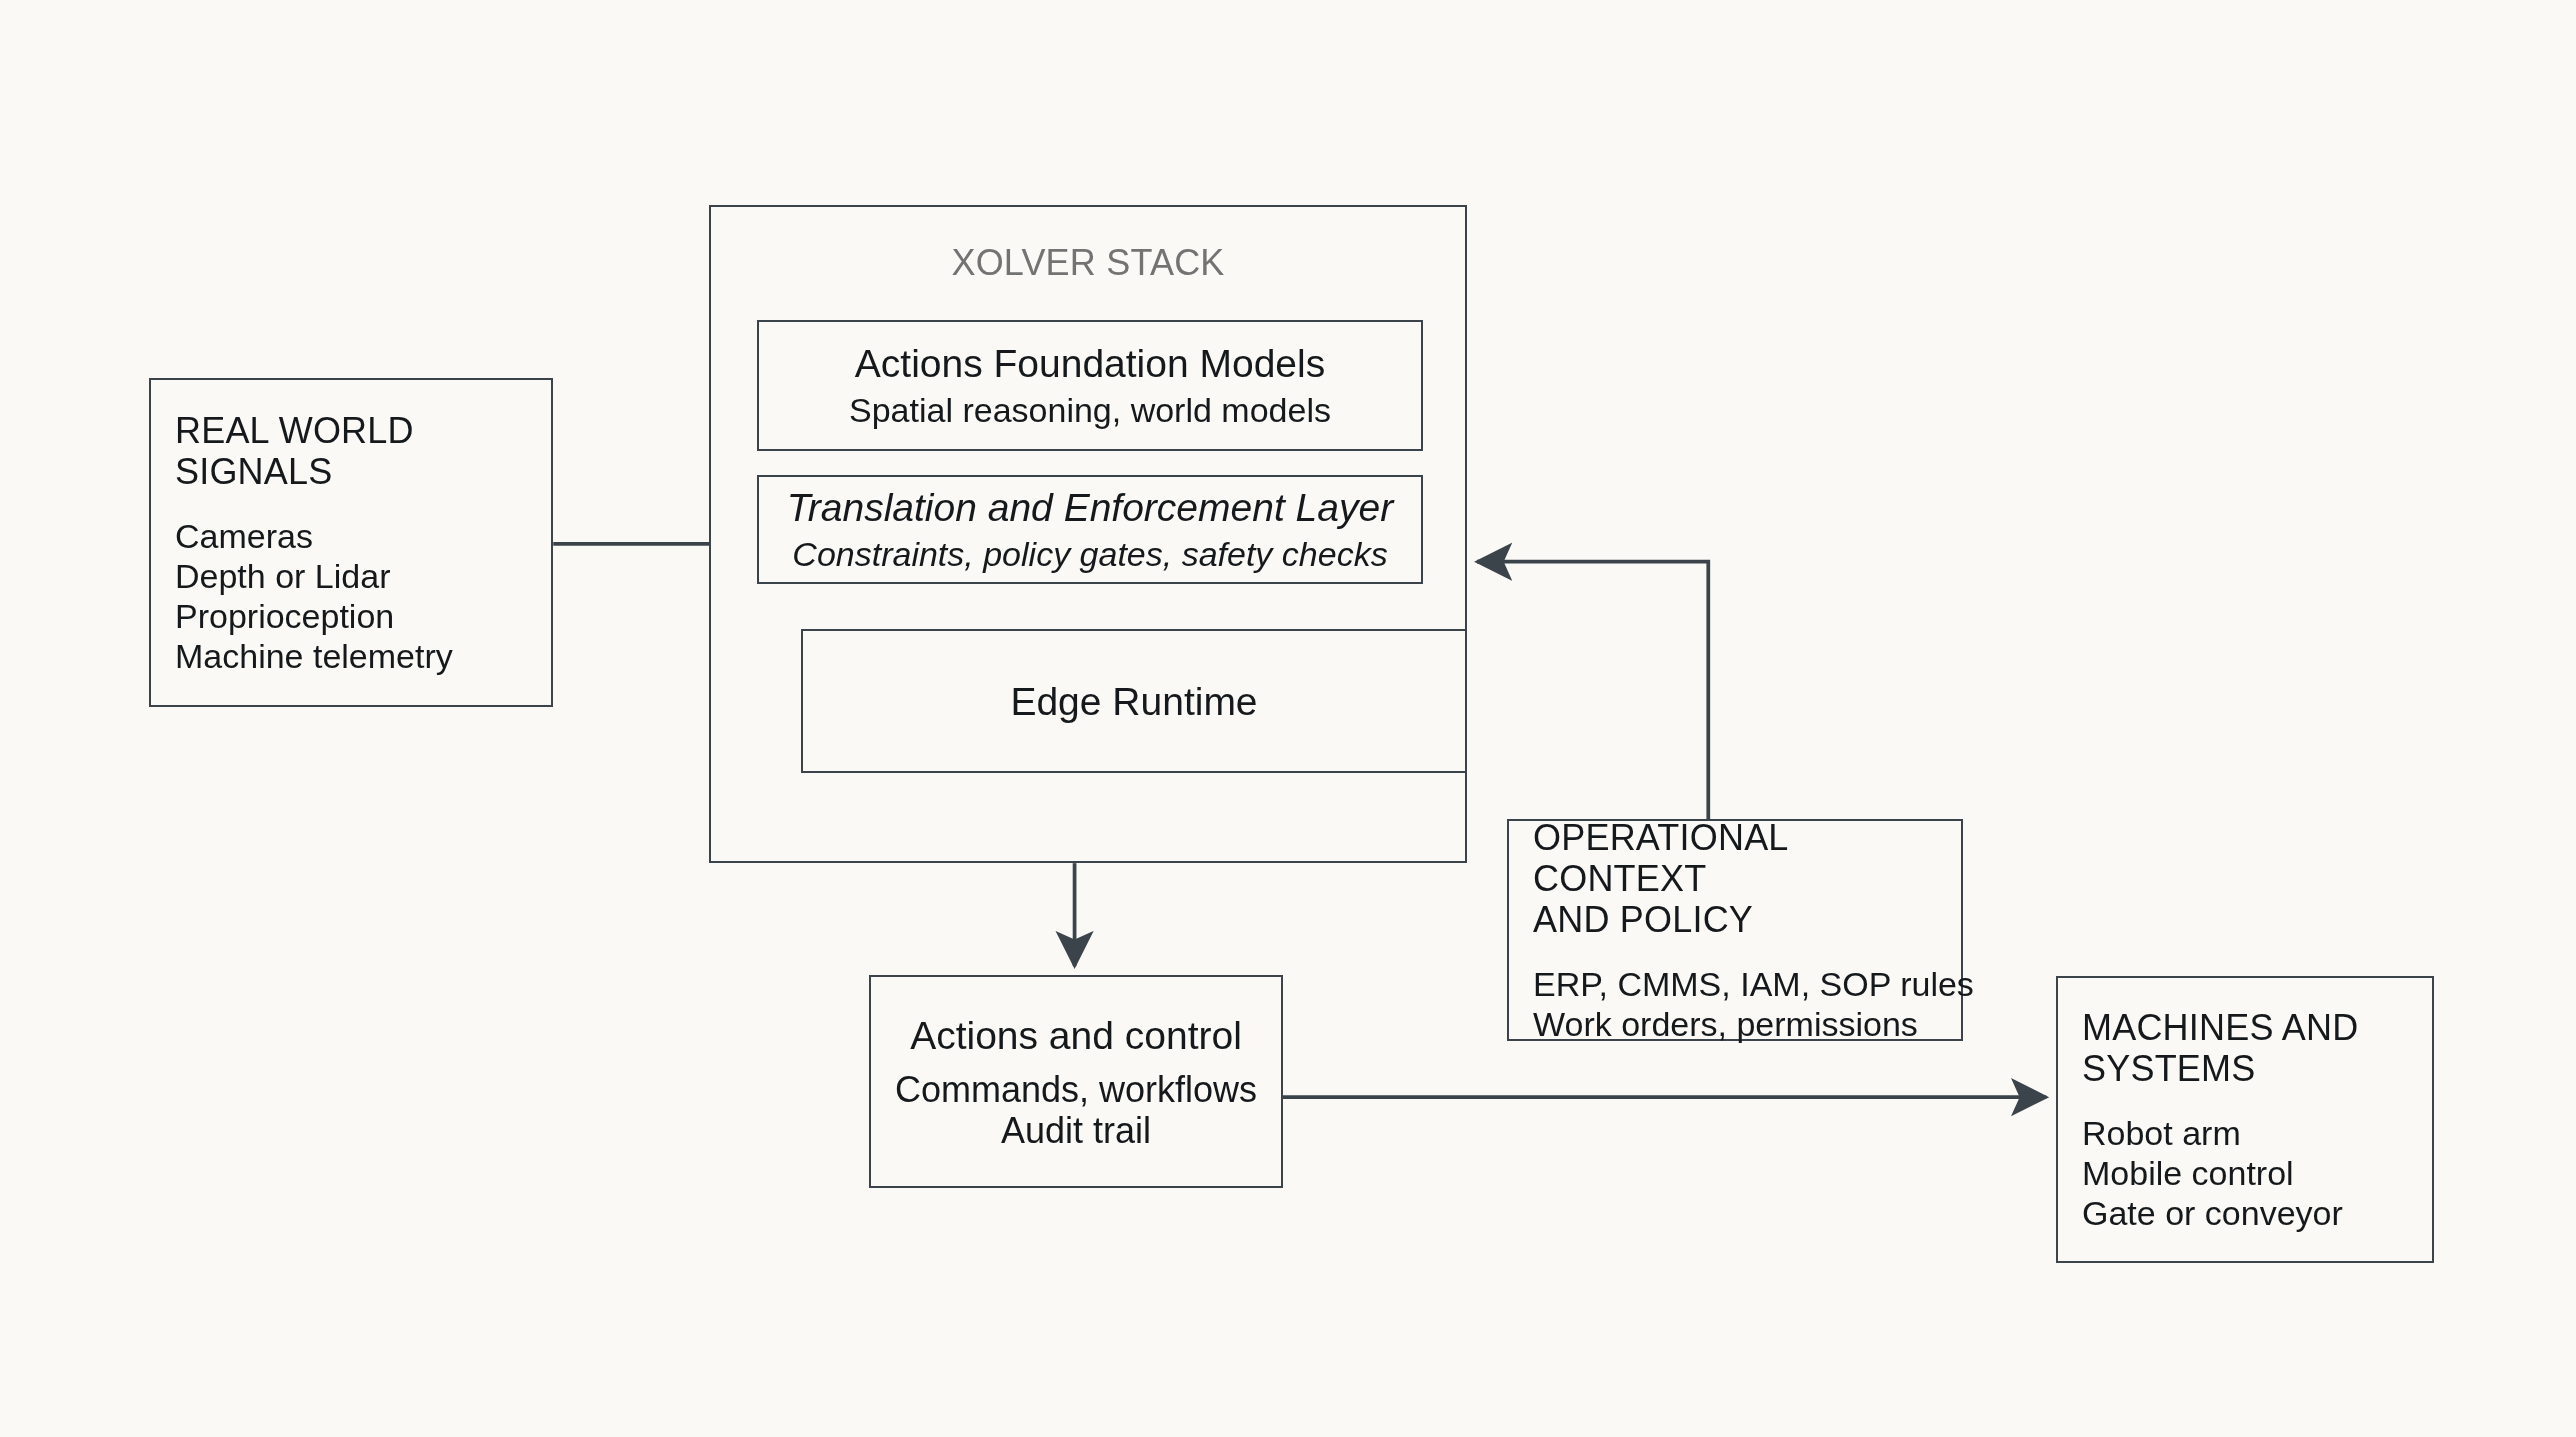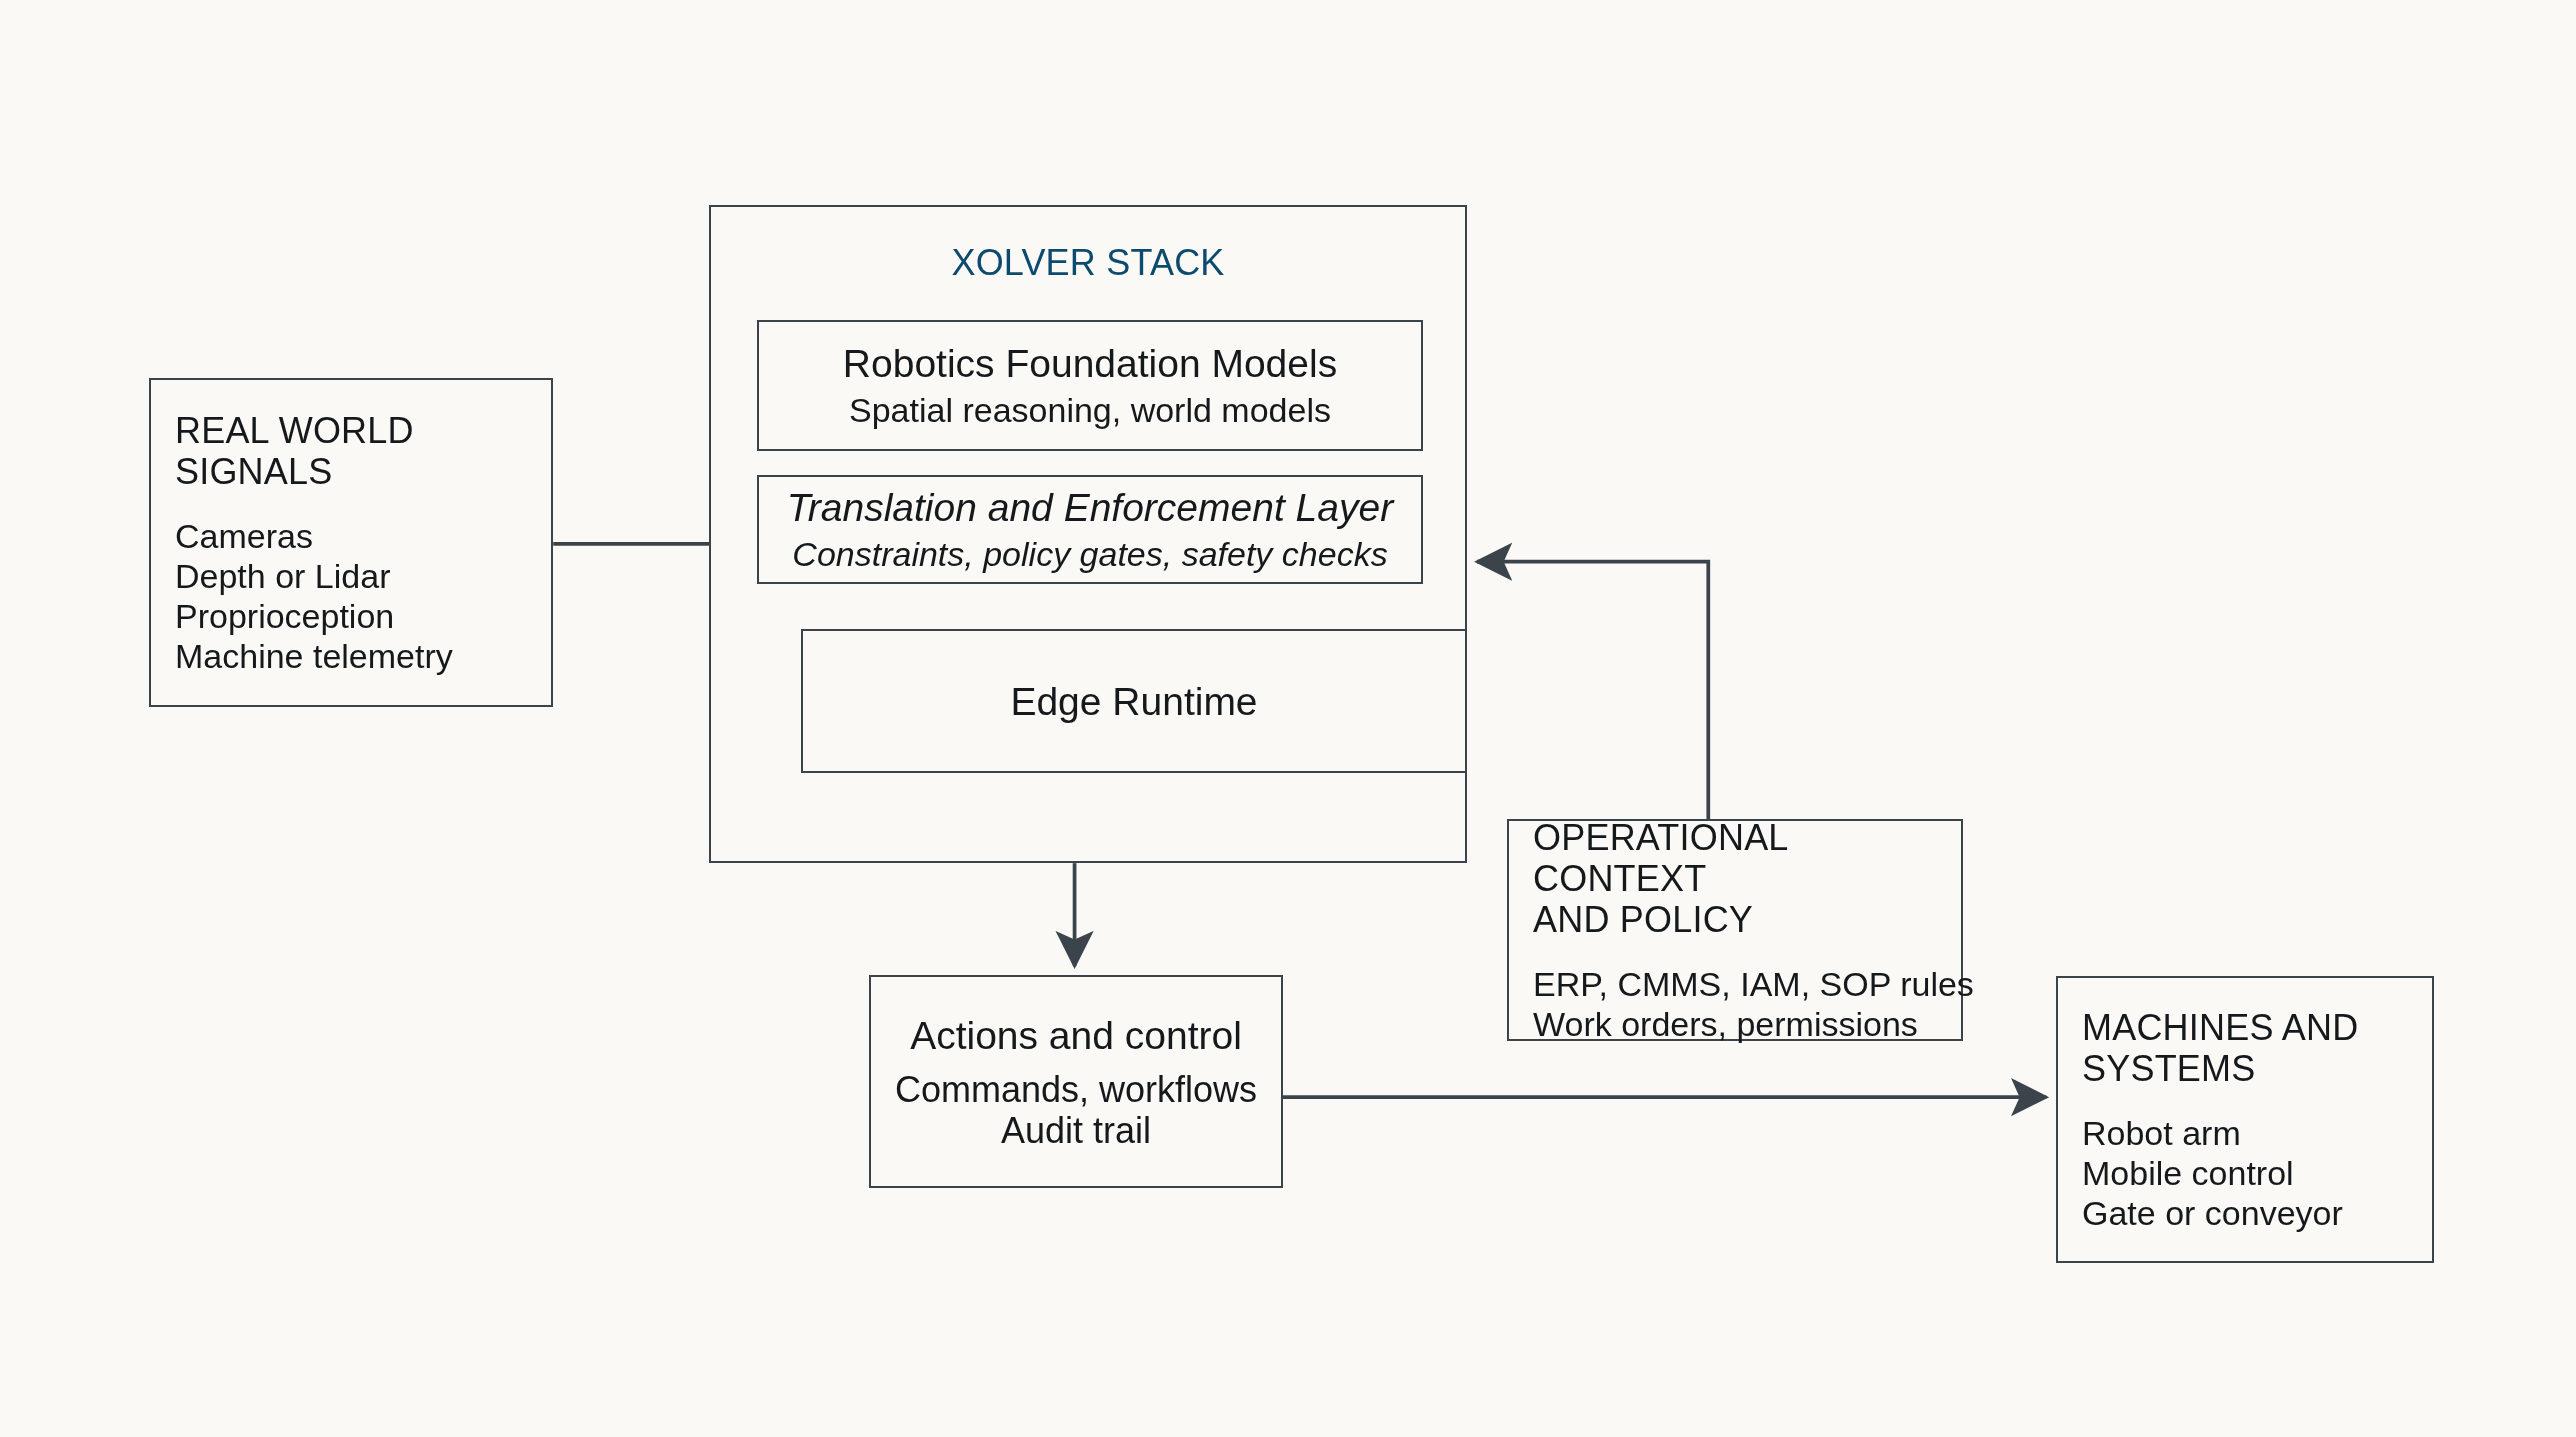--- a/index.html
+++ b/index.html
@@ -64,21 +64,21 @@
     border: 2.8px solid #3b444b;
     background: #faf9f6;
   }
   .stack-title {
     position: absolute;
     left: 0;
     right: 0;
     text-align: center;
     font-size: 36px;
     line-height: 41px;
-    color: #0c4a6e;
+    color: #737373;
     letter-spacing: 0.2px;
   }
   .layer {
     position: absolute;
     box-sizing: border-box;
     border: 2.8px solid #3b444b;
     background: #faf9f6;
     display: flex;
     flex-direction: column;
     justify-content: center;
@@ -141,21 +141,21 @@
       <span class="li">Depth or Lidar</span>
       <span class="li">Proprioception</span>
       <span class="li">Machine telemetry</span>
     </div>
   </div>
 
   <div class="stack-wrap" style="left:709px; top:205px; width:758px; height:658px;">
     <div class="stack-title" style="top:35px;">XOLVER STACK</div>
 
     <div class="layer" style="left:46px; top:113px; width:666px; height:131px;">
-      <div class="lt">Robotics Foundation Models</div>
+      <div class="lt">Actions Foundation Models</div>
       <div class="ls">Spatial reasoning, world models</div>
     </div>
 
     <div class="layer" style="left:46px; top:268px; width:666px; height:109px;font-style:italic;">
       <div class="lt">Translation and Enforcement Layer</div>
       <div class="ls">Constraints, policy gates, safety checks</div>
     </div>
 
     <div class="layer" style="left:46px; top:422px; width:666px; height:144px;margin-left:44px;">
       <div class="lt">Edge Runtime</div>

